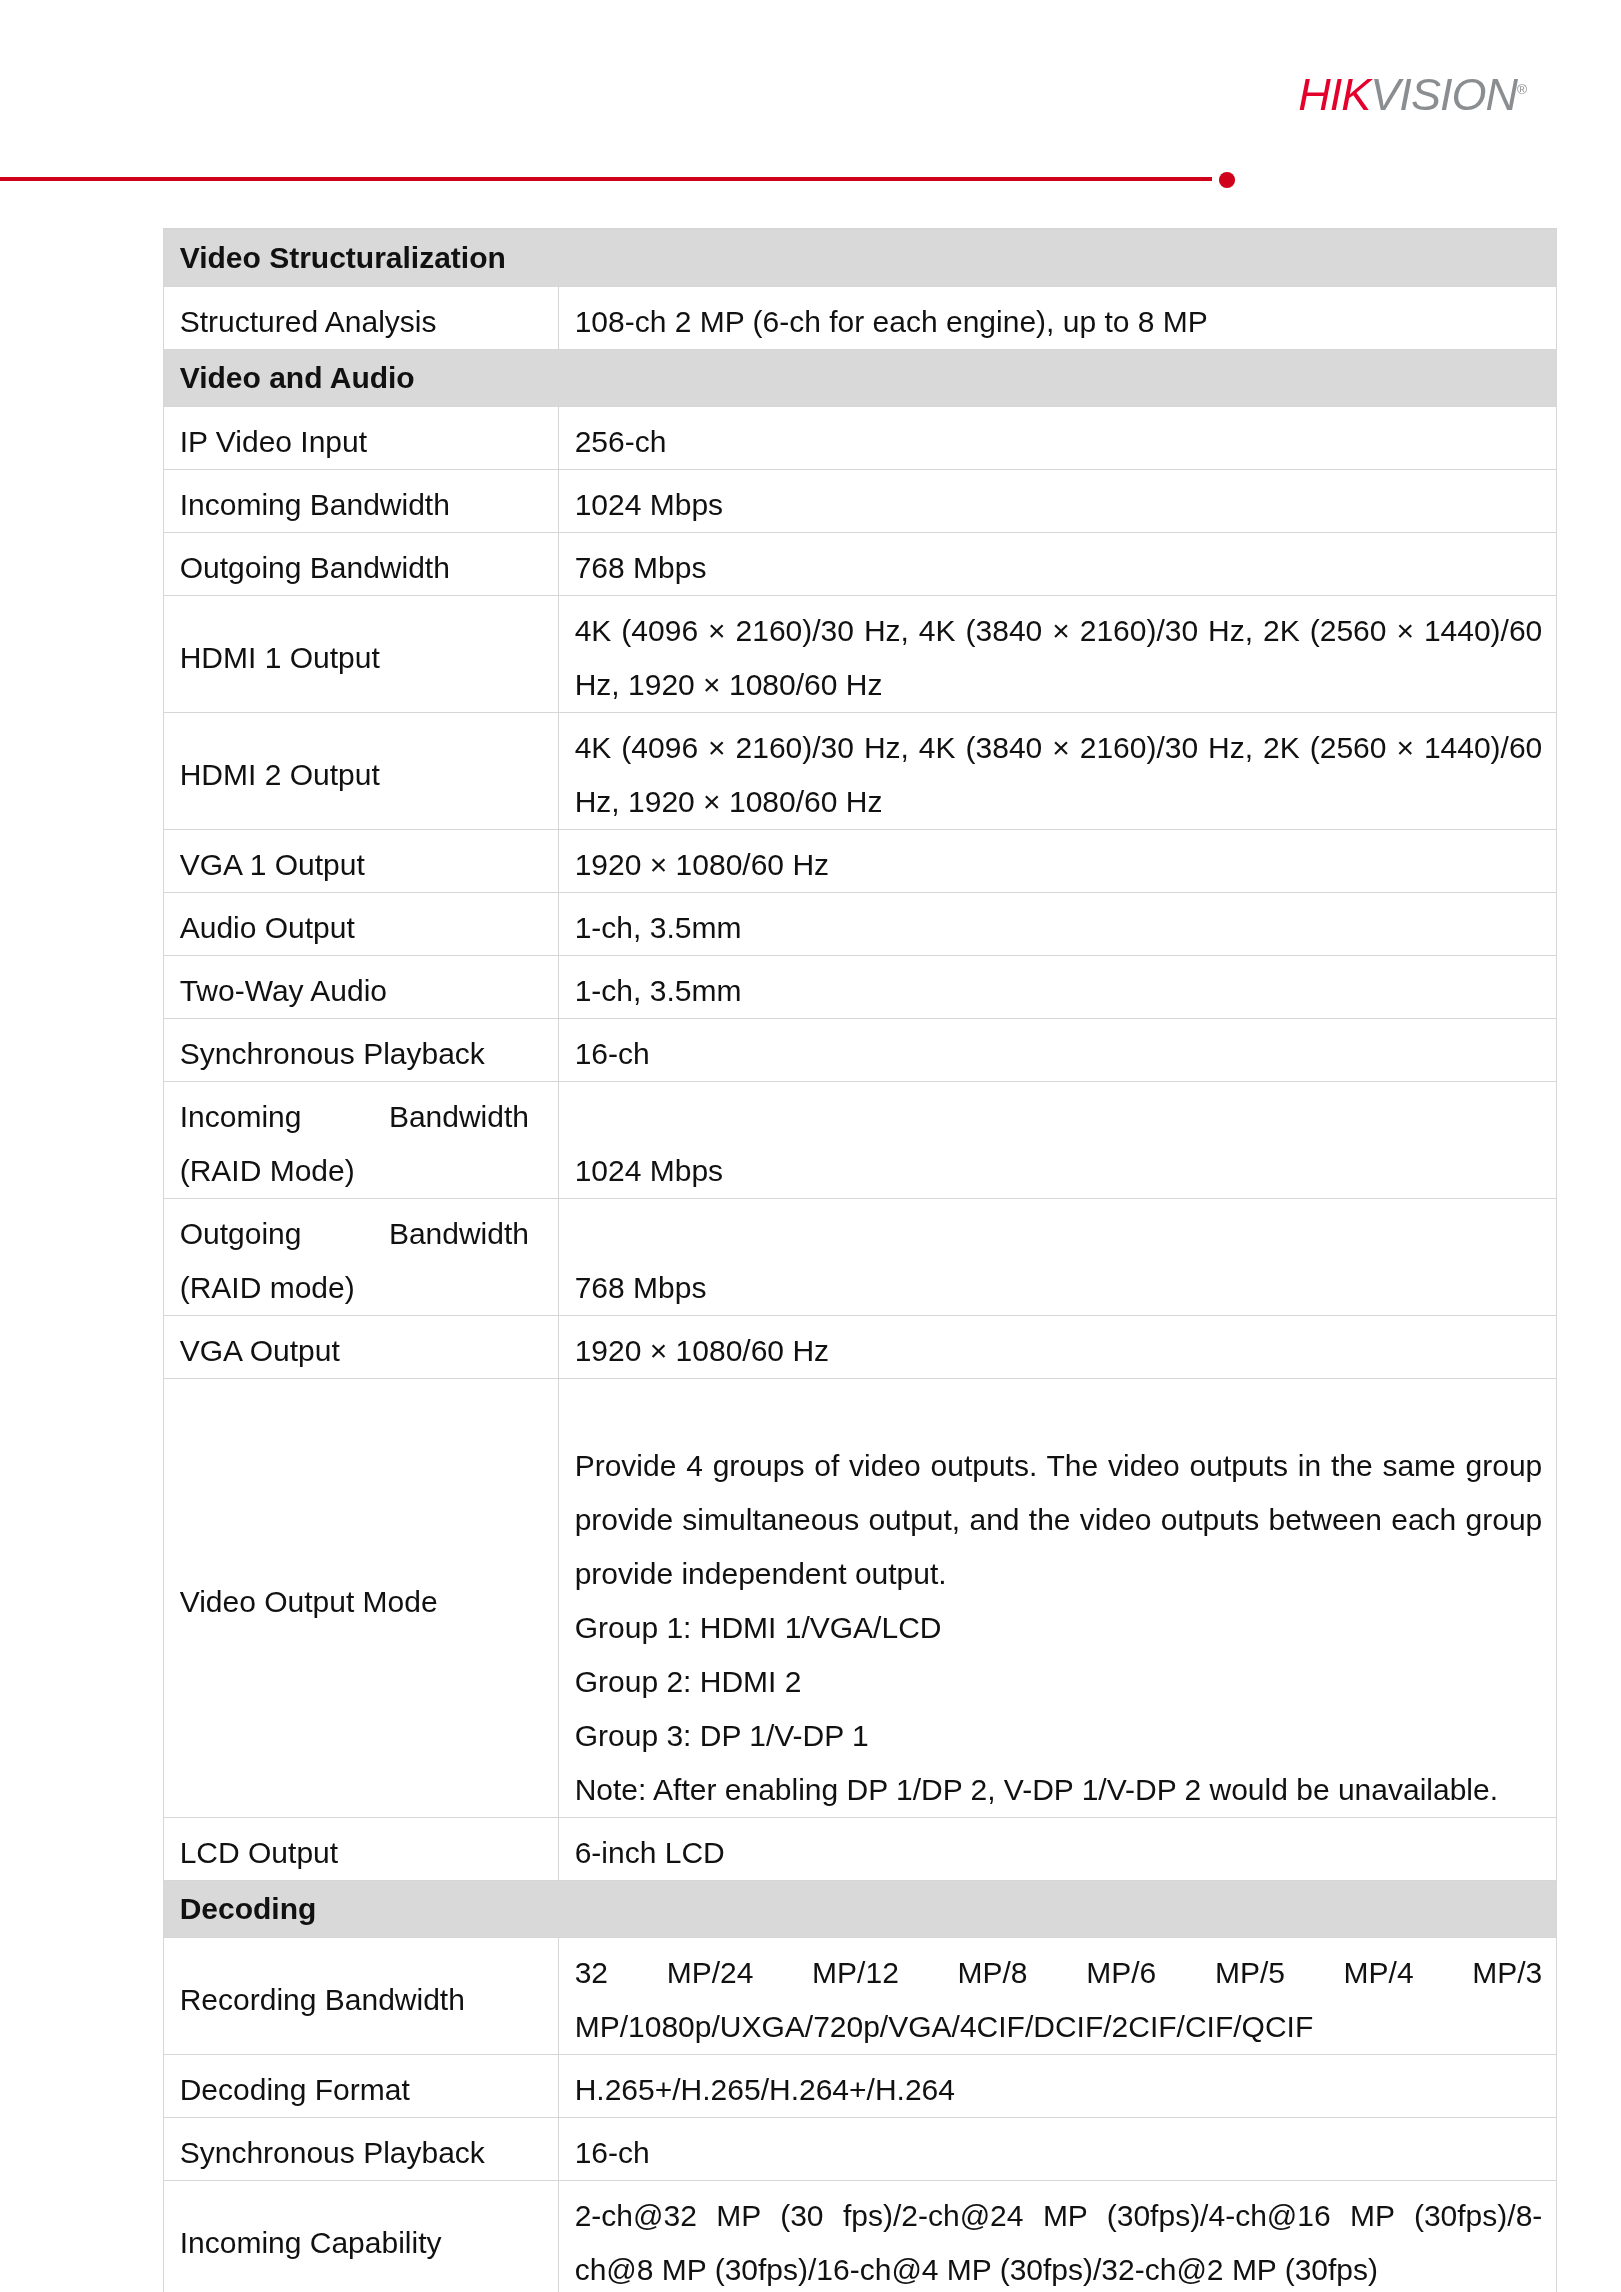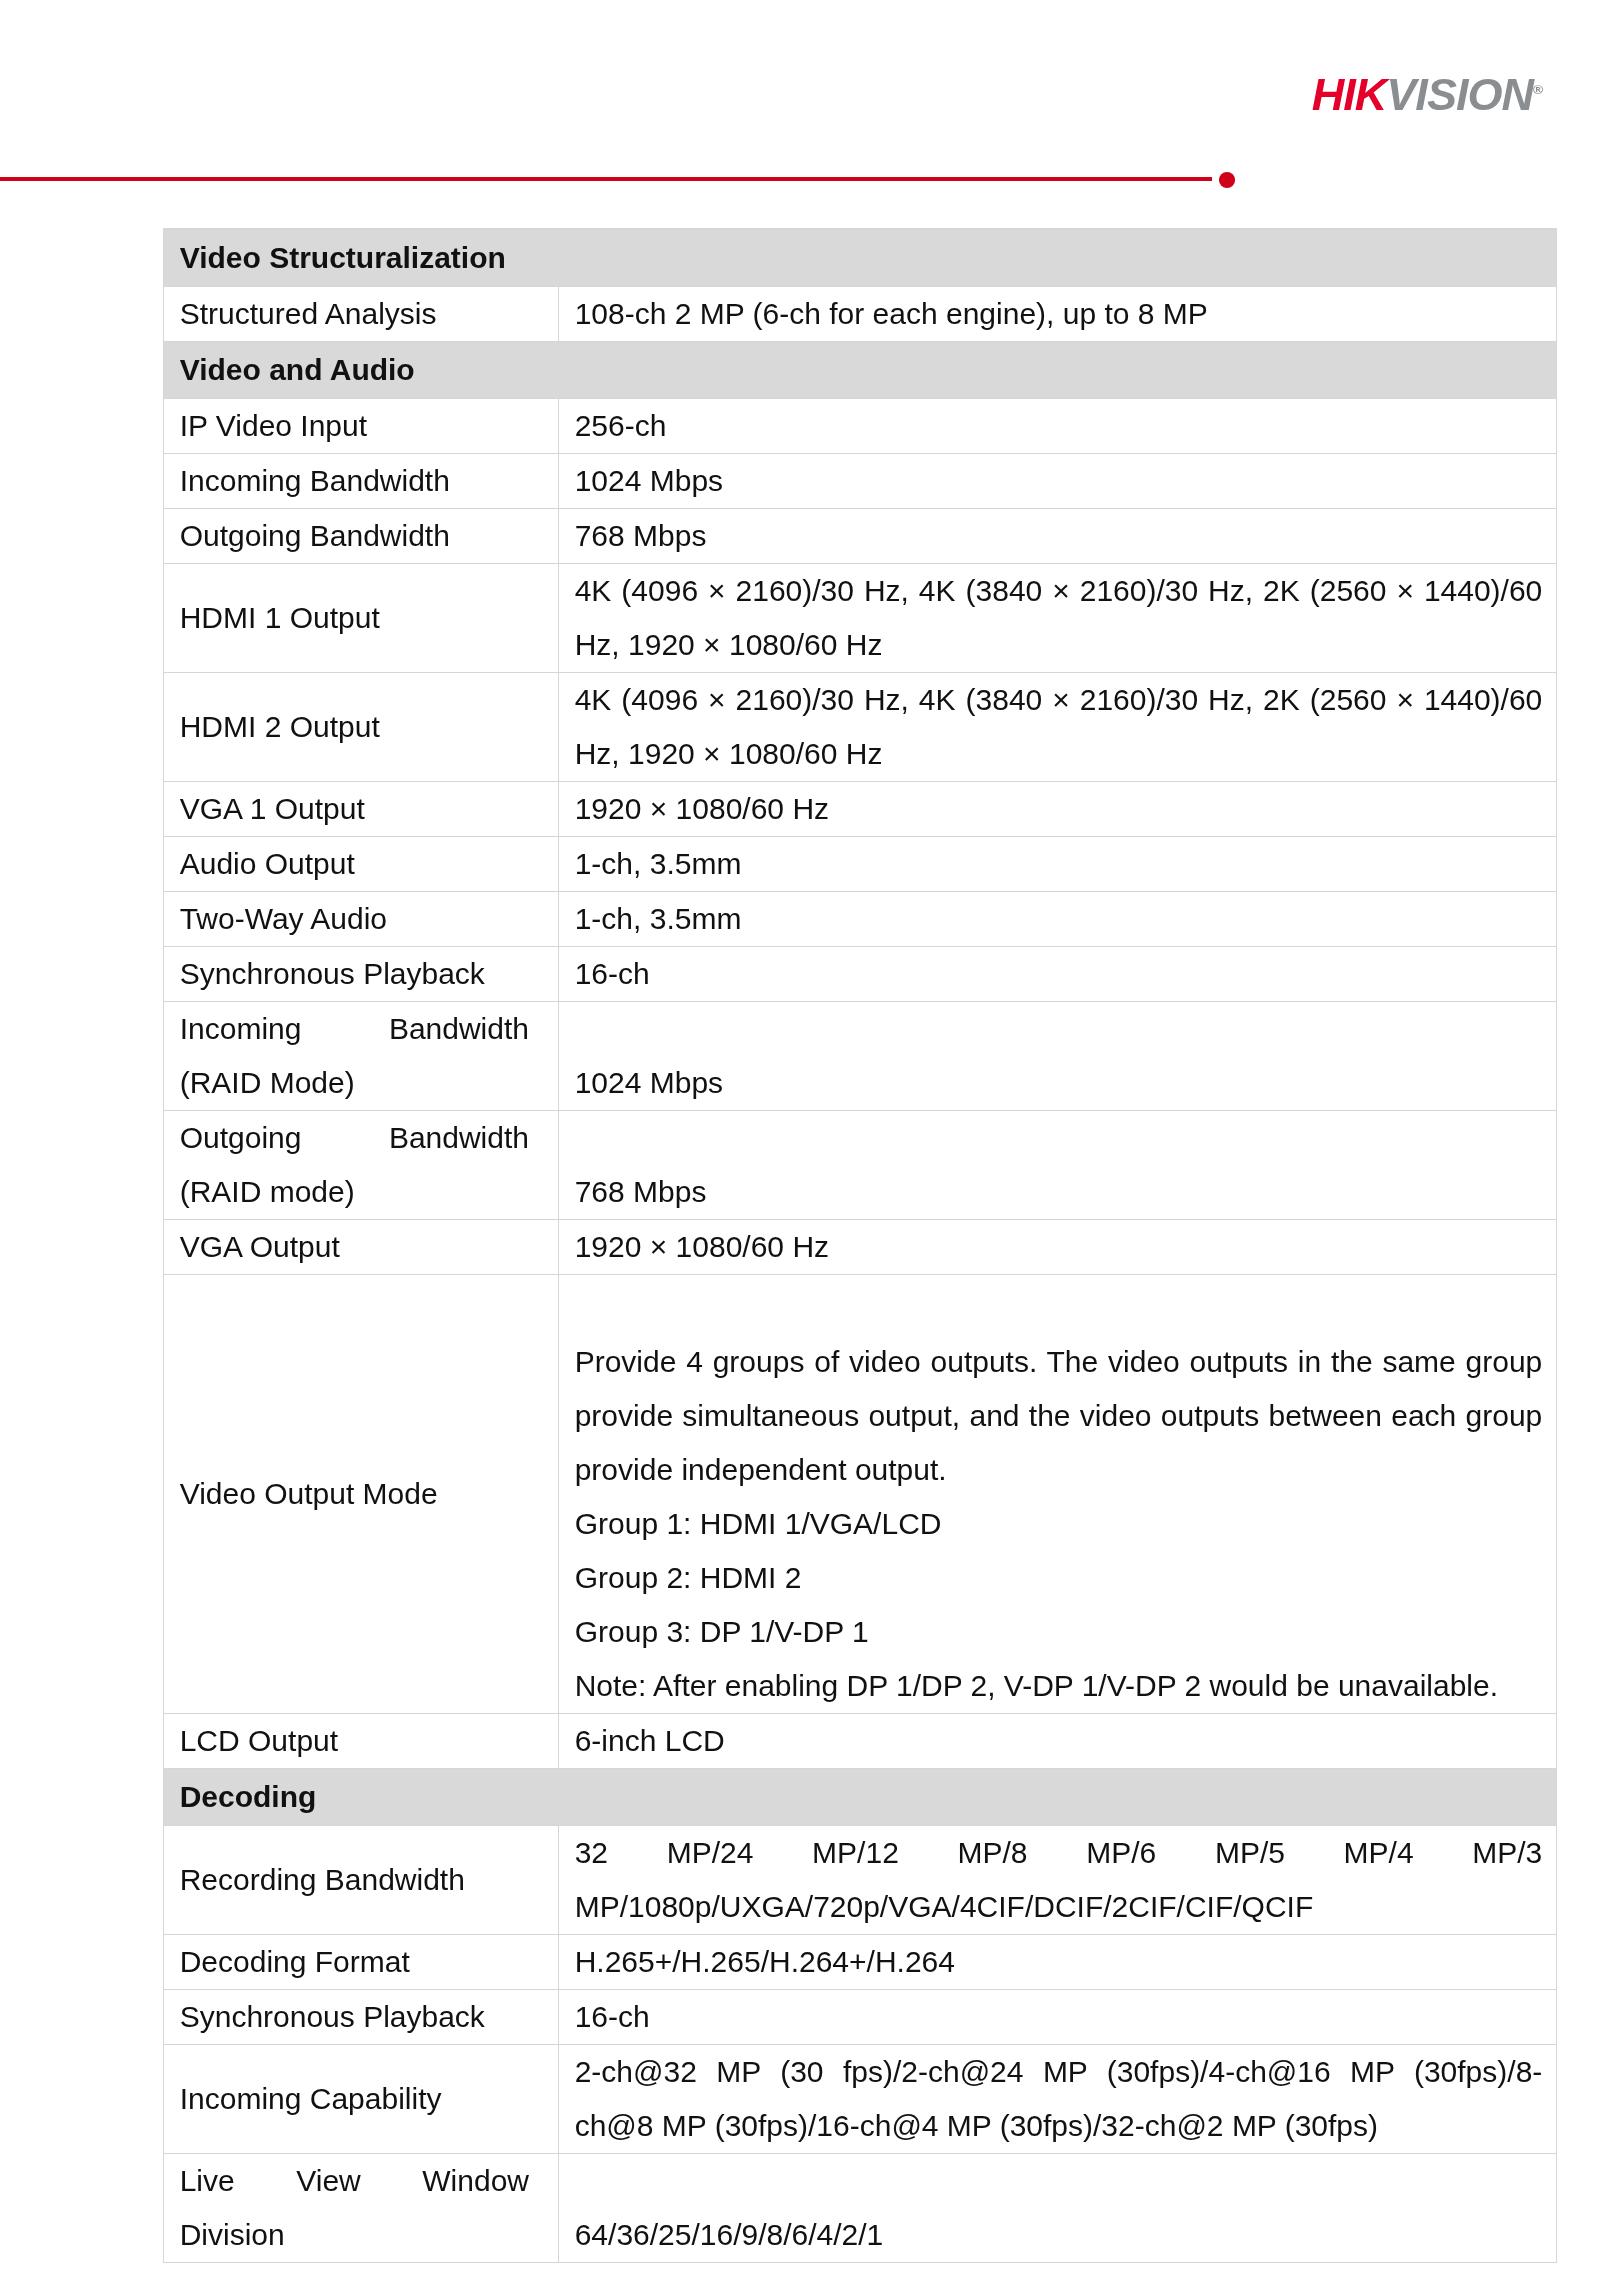--- a/index.html
+++ b/index.html
@@ -15,22 +15,22 @@
   body{
     width:1621px;height:2293px;
     position:relative;
     font-family:"Liberation Sans","DejaVu Sans",sans-serif;
     color:var(--text-col);
     overflow:hidden;
   }
 
   
   .logo{
-    position:absolute;top:69px;right:78px;
-    font-size:45px;font-weight:bold;font-style:italic;
+    position:absolute;top:69px;right:94px;
+    font-size:45px;font-weight:normal;font-style:italic;
     letter-spacing:-1px;white-space:nowrap;text-align:center;
   }
   .logo .hik{color:var(--brand-red);}
   .logo .vision{color:var(--brand-gray);}
   .logo .reg{
     color:var(--brand-gray);font-size:13.7px;font-style:normal;
     vertical-align:super;letter-spacing:0;
   }
   .rule-line{
     position:absolute;top:177px;left:0;
@@ -72,21 +72,21 @@
     width:395px;flex:0 0 395px;
     border-right:1px solid var(--border-col);
     padding:0 29px 0 15.7px;
   }
   .cell.value{
     flex:1 1 auto;
     padding:0 13.7px 0 15.7px;
     align-items:flex-end;
   }
   .txt{
-    width:100%;line-height:54px;text-align:justify;
+    width:100%;line-height:54px;text-align:justify;margin-top:8px;
   }
   .multiline{width:100%;line-height:54px;}
   .multiline .vom-line{text-align:left;}
   .multiline .vom-line.para{text-align:justify;}
 </style>
 </head>
 <body>
 
 <div class="logo">
   <span class="hik">HIK</span><span class="vision">VISION</span><span class="reg">®</span>

